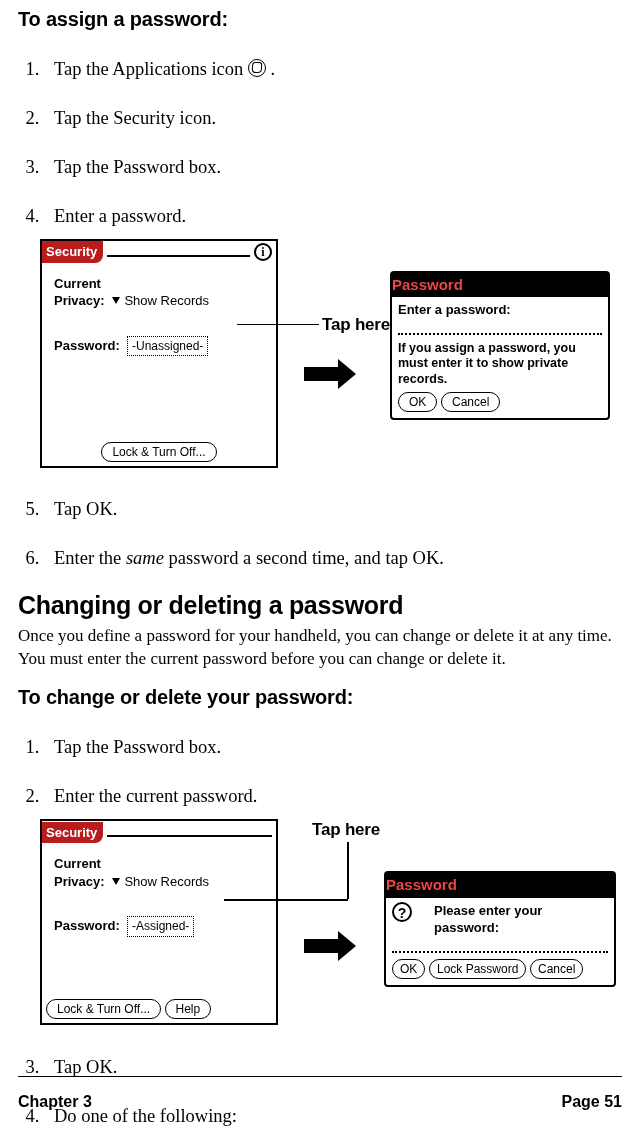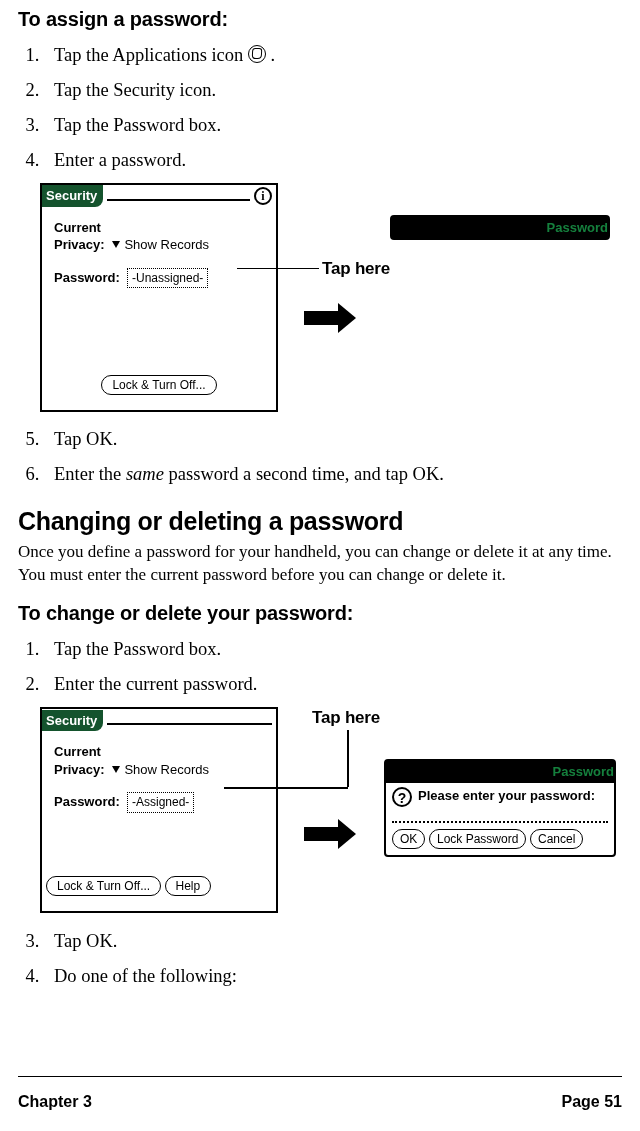--- a/index.html
+++ b/index.html
@@ -25,21 +25,21 @@
     font-size: 20px;
     margin: 2px 0 4px 0;
     letter-spacing: -0.2px;
   }
   ol {
     margin: 0 0 6px 0;
     padding-left: 26px;
   }
   ol li {
     padding-left: 10px;
-    margin: 10px 0 10px 0;
+    margin: 24px 0 10px 0;
     font-size: 18.5px;
   }
   .applications-icon {
     display: inline-block;
     width: 18px; height: 18px;
     border: 1.5px solid #000;
     border-radius: 50%;
     vertical-align: -2px;
     position: relative;
     background: #fff;
@@ -83,21 +83,21 @@
     width: 238px;
     height: 229px;
     position: relative;
   }
   .sec-titlebar {
     display: flex;
     align-items: center;
     height: 22px;
   }
   .sec-tab {
-    background: #14532d;
+    background: #b91c1c;
     color: #fff;
     padding: 2px 6px 2px 4px;
     font-size: 13px;
     border-radius: 0 0 8px 0;
     font-family: Verdana, Arial, sans-serif;
     font-weight: bold;
   }
   .sec-line {
     flex: 1;
     border-bottom: 2px solid #000;
@@ -110,21 +110,21 @@
     border-radius: 50%;
     font-size: 12px;
     line-height: 14px;
     text-align: center;
     font-family: Georgia, serif;
     font-weight: bold;
     margin-right: 4px;
   }
   .sec-body { padding: 6px 8px 0 12px; font-size: 13px; }
   .row { margin: 6px 0; }
-  .row2 { margin: 14px 0 0 0; }
+  .row2 { margin: 26px 0 0 0; }
   .dropdown-ar {
     display: inline-block;
     width: 0; height: 0;
     border-left: 4px solid transparent;
     border-right: 4px solid transparent;
     border-top: 7px solid #000;
     vertical-align: 1px;
     margin-right: 1px;
   }
   .thin { font-weight: normal; font-family: Verdana, sans-serif; }
@@ -141,41 +141,41 @@
     border: 1.6px solid #000;
     border-radius: 11px;
     padding: 1px 10px;
     font-family: Verdana, sans-serif;
     font-weight: normal;
     font-size: 12px;
     background: #fff;
   }
   .sec-bottom {
     position: absolute;
-    bottom: 15px; left: 0; right: 0;
+    bottom: 4px; left: 0; right: 0;
     text-align: center;
   }
   .sec-bottom.left {
     text-align: left;
     padding-left: 4px;
   }
 
   
   .pw-dialog {
     width: 220px;
     border: 2px solid #000;
     border-radius: 4px;
     background: #fff;
     font-family: Verdana, sans-serif;
   }
   .pw-titlebar {
-    background: #000; color: #15803d;
-    text-align: right;
+    background: #000; color: #ef4444;
+    text-align: left;
     font-weight: bold;
-    font-size: 13px;
+    font-size: 15px;
     padding: 2px 0;
   }
   .pw-body { padding: 4px 6px 6px 6px; font-size: 13px; font-weight: bold; }
   .pw-input {
     border-bottom: 2px dotted #000;
     height: 12px;
     margin: 4px 0 6px 0;
   }
   .pw-buttons { margin-top: 4px; }
   .pw-helpmsg { font-size: 12.5px; font-weight: bold; line-height: 1.25; }
@@ -276,20 +276,29 @@
     <div class="leader" style="left:197px; top:85px; width:82px; height:1.5px;"></div>
     <span class="callout" style="left:282px; top:75px;">Tap here</span>
 
     <div class="big-arrow" style="left:264px; top:120px; width:58px; height:30px;">
       <div class="shaft" style="left:0; top:8px; width:36px;"></div>
       <div class="head" style="left:34px; top:0;"></div>
     </div>
 
     <div class="pw-dialog" style="position:absolute; left:350px; top:32px;">
       <div class="pw-titlebar">Password</div>
+      <div class="pw-body">
+        <div>Enter a password:</div>
+        <div class="pw-input"></div>
+        <div class="pw-helpmsg">If you assign a password, you must enter it to show private records.</div>
+        <div class="pw-buttons">
+          <span class="palm-btn">OK</span>
+          <span class="palm-btn">Cancel</span>
+        </div>
+      </div>
     </div>
   </div>
 
   <ol start="5">
     <li>Tap OK.</li>
     <li>
       <span>Enter the </span><span class="italic">same</span><span> password a second time, and tap OK.</span>
     </li>
   </ol>
 
@@ -335,21 +344,21 @@
     <div class="big-arrow" style="left:264px; top:112px; width:58px; height:30px;">
       <div class="shaft" style="left:0; top:8px; width:36px;"></div>
       <div class="head" style="left:34px; top:0;"></div>
     </div>
 
     <div class="pw-dialog" style="position:absolute; left:344px; top:52px; width:232px;">
       <div class="pw-titlebar">Password</div>
       <div class="pw-body">
         <div class="pw-prompt-row">
           <div class="q-icon">?</div>
-          <div style="font-weight:bold;">Please enter your password:</div>
+          <div style="font-weight:bold;margin-left:16px;">Please enter your password:</div>
         </div>
         <div class="pw-input"></div>
         <div class="pw-buttons">
           <span class="palm-btn" style="padding:1px 7px;">OK</span>
           <span class="palm-btn" style="padding:1px 7px;">Lock Password</span>
           <span class="palm-btn" style="padding:1px 7px;">Cancel</span>
         </div>
       </div>
     </div>
   </div>

